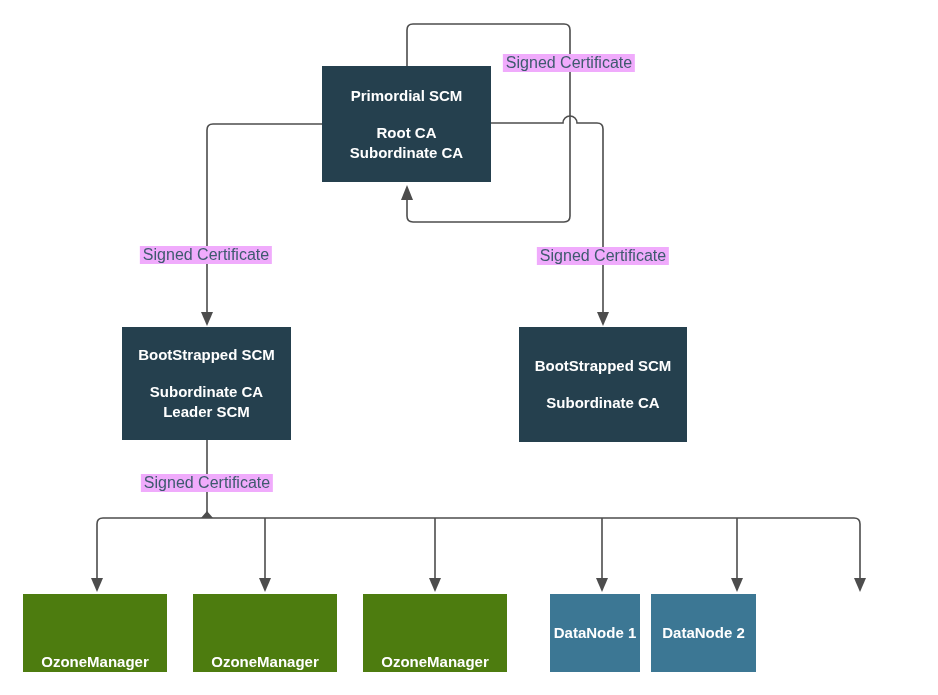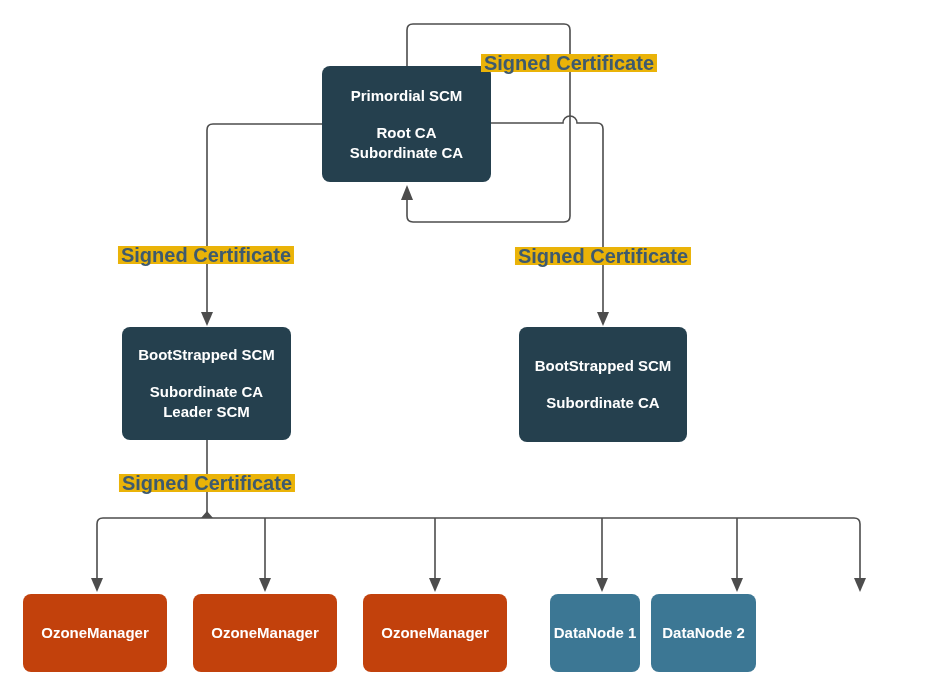--- a/index.html
+++ b/index.html
@@ -26,44 +26,44 @@
     stroke: #4d4d4d;
     stroke-width: 1.6;
   }
   .edges-svg polygon {
     fill: #4d4d4d;
     stroke: none;
   }
   .node {
     position: absolute;
     z-index: 2;
-    border-radius: 8px;
+    border-radius: 0;
     color: #ffffff;
     display: flex;
     flex-direction: column;
     align-items: center;
     justify-content: center;
     text-align: center;
     font-size: 15px;
     font-weight: 700;
     line-height: 20px;
     box-sizing: border-box;
   }
   .node-scm { background: #25404e; }
-  .node-ozone { background: #c2410c; }
+  .node-ozone { background: #4d7c0f; justify-content: flex-end; }
   .node-datanode { background: #3c7794; }
   .node .spacer { height: 17px; }
   .edge-label {
     position: absolute;
     z-index: 3;
     transform: translateX(-50%);
-    background: #eab308;
+    background: #f0abfc;
     color: #3e5a6e;
-    font-size: 20px;
-    font-weight: 700;
+    font-size: 16px;
+    font-weight: 400;
     line-height: 18px;
     padding: 0 3px;
     white-space: nowrap;
   }
 </style>
 </head>
 <body>
 
 <div class="canvas">
 

